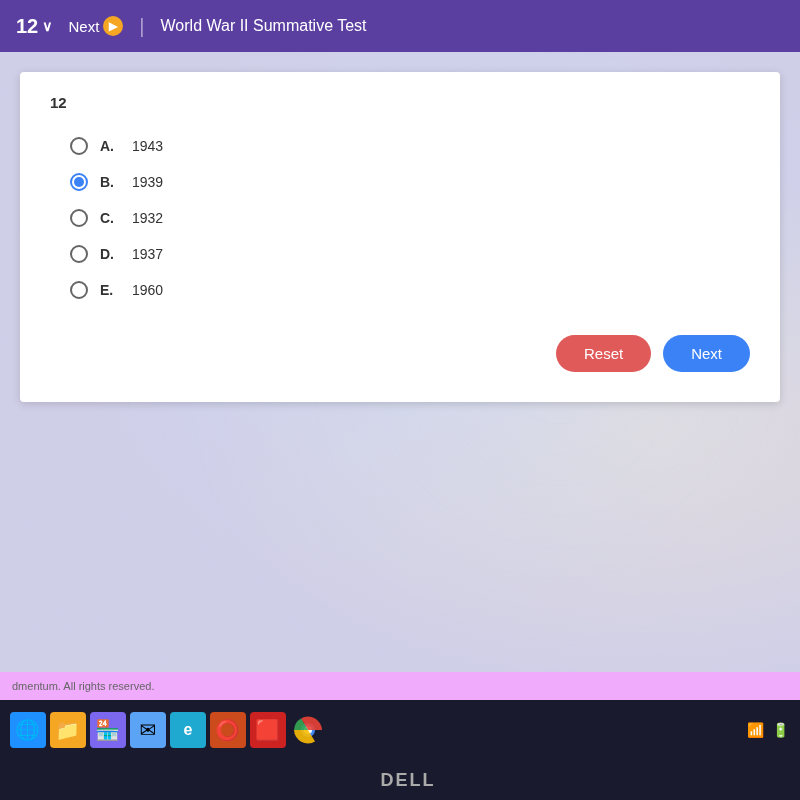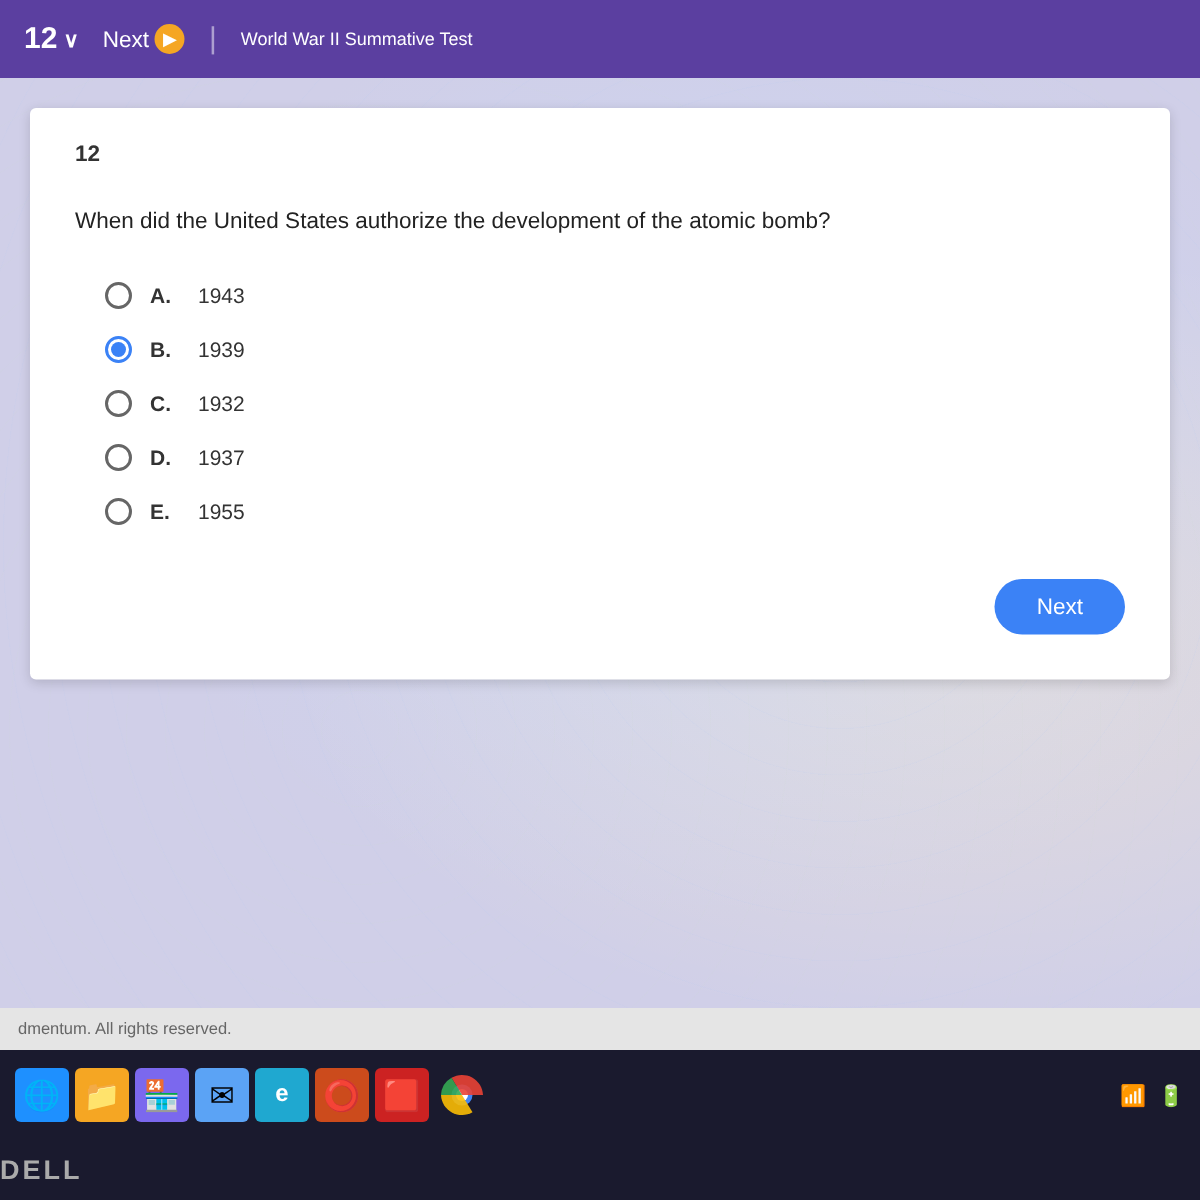--- a/index.html
+++ b/index.html
@@ -62,21 +62,21 @@
     }
 
     .topbar-divider {
       color: rgba(255,255,255,0.5);
       margin: 0 8px;
       font-size: 20px;
     }
 
     .topbar-title {
       color: white;
-      font-size: 12px;
+      font-size: 16px;
       font-weight: 500;
     }
 
     
     .main-content {
       flex: 1;
       background: #d0cfe8;
       background-image:
         radial-gradient(ellipse at 60% 40%, rgba(200, 220, 255, 0.5) 0%, transparent 60%),
         radial-gradient(ellipse at 80% 60%, rgba(255, 240, 200, 0.4) 0%, transparent 50%);
@@ -197,21 +197,21 @@
       border: none;
       border-radius: 20px;
       padding: 10px 28px;
       font-size: 15px;
       font-weight: 500;
       cursor: pointer;
     }
 
     
     .footer-bar {
-      background: #e5e5e5;
+      background: #f0abfc;
       height: 28px;
       display: flex;
       align-items: center;
       padding: 0 12px;
       font-size: 11px;
       color: #666;
       flex-shrink: 0;
     }
 
     
@@ -250,22 +250,23 @@
       display: flex;
       align-items: center;
       gap: 8px;
     }
 
     .dell-label {
       background: #1a1a2e;
       height: 40px;
       display: flex;
       align-items: center;
-      justify-content: flex-start;
-      flex-shrink: 0;
+      justify-content: center;
+      flex-shrink: 0;
+      margin-left: 16px;
     }
 
     .dell-text {
       color: #aaa;
       font-size: 18px;
       font-weight: bold;
       letter-spacing: 2px;
     }
   </style>
 </head>
@@ -282,21 +283,20 @@
       <span>▶</span>
     </div>
   </div>
   <span class="topbar-divider">|</span>
   <span class="topbar-title">World War II Summative Test</span>
 </div>
 
 <div class="main-content">
   <div class="question-card">
     <div class="question-number-badge">12</div>
-    <div class="question-text">When did the United States authorize the development of the atomic bomb?</div>
 
     <div class="options-list">
 
       <div class="option-item">
         <div class="radio-outer">
         </div>
         <span class="option-letter">A.</span>
         <span class="option-value">1943</span>
       </div>
 
@@ -319,26 +319,27 @@
         <div class="radio-outer">
         </div>
         <span class="option-letter">D.</span>
         <span class="option-value">1937</span>
       </div>
 
       <div class="option-item">
         <div class="radio-outer">
         </div>
         <span class="option-letter">E.</span>
-        <span class="option-value">1955</span>
+        <span class="option-value">1960</span>
       </div>
 
     </div>
 
     <div class="button-row">
+      <button class="btn-reset">Reset</button>
       <button class="btn-next">Next</button>
     </div>
   </div>
 </div>
 
 <div class="footer-bar">
   <span>dmentum. All rights reserved.</span>
 </div>
 
 <div class="taskbar">

